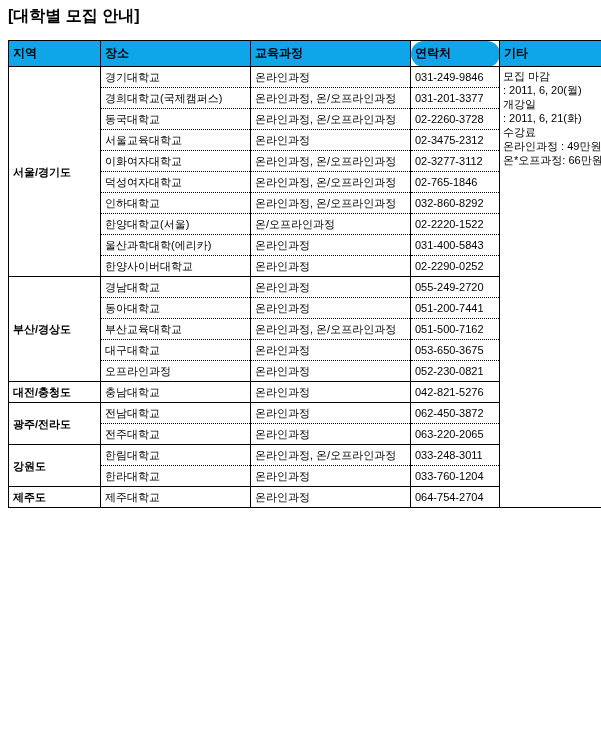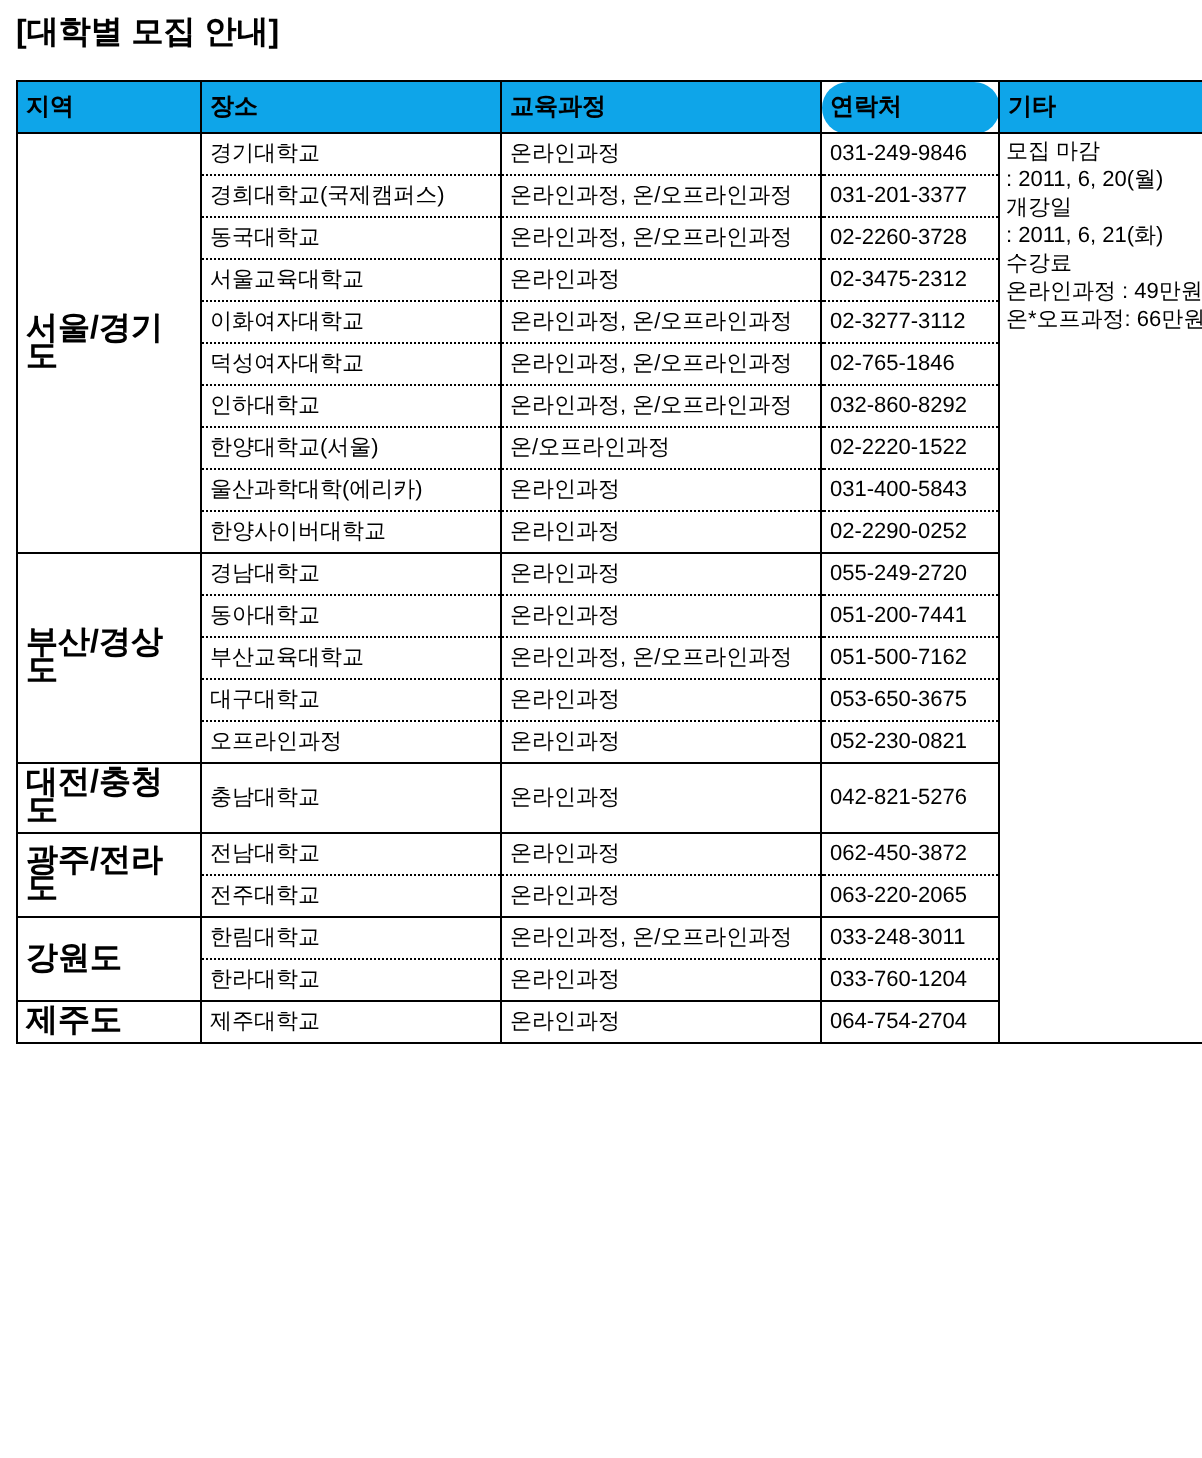--- a/index.html
+++ b/index.html
@@ -43,21 +43,21 @@
     font-size: 11px;
     line-height: 14px;
     padding: 3px 4px;
     vertical-align: middle;
     overflow: hidden;
     word-wrap: break-word;
   }
   tr.group-start td { border-top: 1px solid #000000; }
   td.region {
     font-weight: bold;
-    font-size: 16px;
+    font-size: 11px;
     border-top: 1px solid #000000;
   }
   td.etc {
     vertical-align: top;
     border-top: 1px solid #000000;
     border-left: 1px solid #000000;
     padding: 2px 3px;
   }
   .etc-line {
     font-size: 11px;

